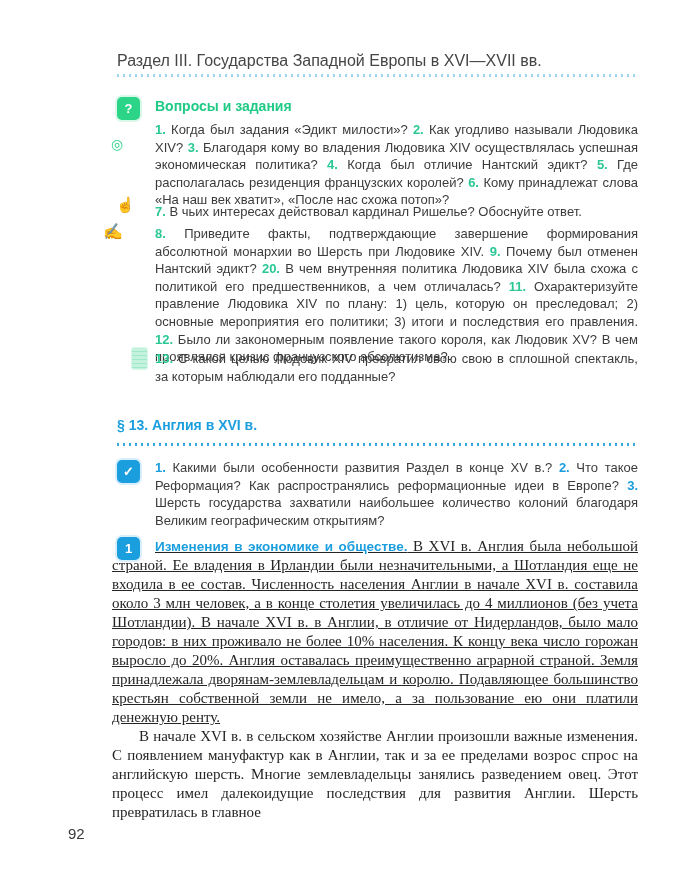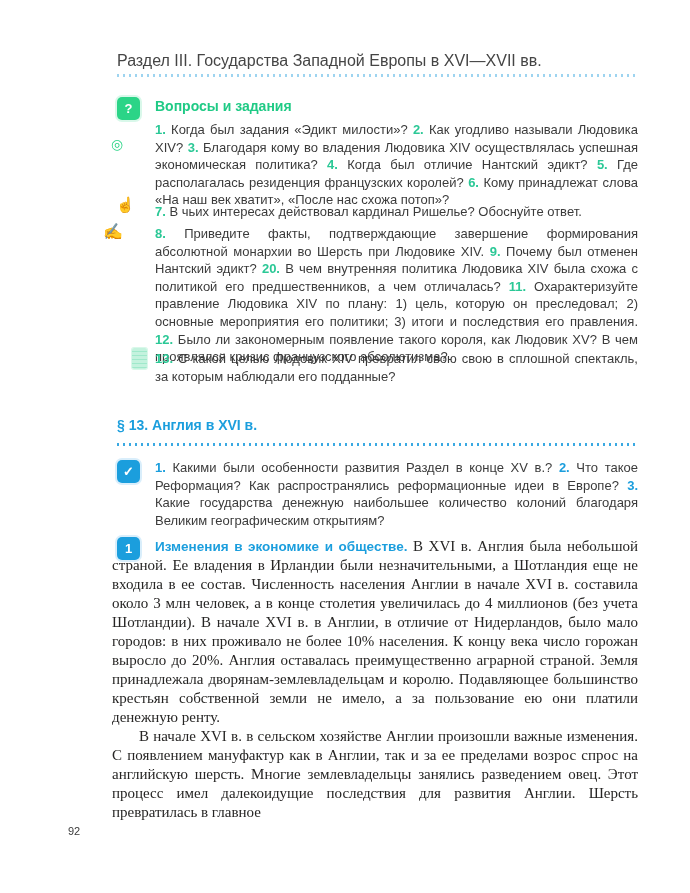--- a/index.html
+++ b/index.html
@@ -35,25 +35,25 @@
     background:repeating-linear-gradient(180deg,#c4f2de 0 3px,#9fe9cb 3px 4px);
     box-shadow:0 0 0 1px #d9f8ea;}
 
   
   .section-heading{left:117px;top:417px;font-size:14px;font-weight:bold;color:#1b9edd;}
 
   
   .serif-block{left:112px;top:537px;width:526px;}
   .serif-block p{margin:0;font-family:"Liberation Serif","DejaVu Serif",serif;
     font-size:15px;line-height:19px;text-align:justify;color:#262524;}
-  .p-first{text-indent:43px;}
+  .p-first{text-indent:43px;text-decoration:underline;}
   .p-second{text-indent:27px;}
   .run-in{font-family:"Liberation Sans",sans-serif;font-weight:bold;color:#1b9edd;
     font-size:13.5px;}
-  .page-number{left:68px;top:825px;font-size:11px;color:#3a3a3a;}
+  .page-number{left:68px;top:825px;font-size:15px;color:#3a3a3a;}
 </style>
 </head>
 <body>
 
 <div class="abs running-head">Раздел III. Государства Западной Европы в XVI—XVII вв.</div>
 <div class="abs dotted dotted-top"></div>
 
 <div class="abs badge badge-green" style="left:117px;top:97px;">
   <span>?</span>
 </div>
@@ -115,21 +115,21 @@
 <div class="abs badge badge-blue" style="left:117px;top:460px;">
   <span>✓</span>
 </div>
 <div class="abs" style="left:155px;top:459px;width:483px;">
   <p class="qpar">
     <span class="qn-blue">1.</span>
     <span>Какими были особенности развития Раздел в конце XV в.?</span>
     <span class="qn-blue">2.</span>
     <span>Что такое Реформация? Как распространялись реформационные идеи в Европе?</span>
     <span class="qn-blue">3.</span>
-    <span>Какие государства денежную наибольшее количество колоний благодаря Великим географическим открытиям?</span>
+    <span>Шерсть государства захватили наибольшее количество колоний благодаря Великим географическим открытиям?</span>
   </p>
 </div>
 
 <div class="abs badge badge-blue" style="left:117px;top:537px;">
   <span>1</span>
 </div>
 <div class="abs serif-block">
   <p class="p-first"><span class="run-in">Изменения в экономике и обществе.</span>
     <span>В XVI в. Англия была небольшой страной. Ее владения в Ирландии были незначительными, а Шотландия еще не входила в ее состав. Численность населения Англии в начале XVI в. составила около 3 млн человек, а в конце столетия увеличилась до 4 миллионов (без учета Шотландии). В начале XVI в. в Англии, в отличие от Нидерландов, было мало городов: в них проживало не более 10% населения. К концу века число горожан выросло до 20%. Англия оставалась преимущественно аграрной страной. Земля принадлежала дворянам-землевладельцам и королю. Подавляющее большинство крестьян собственной земли не имело, а за пользование ею они платили денежную ренту.</span></p>
   <p class="p-second">В начале XVI в. в сельском хозяйстве Англии произошли важные изменения. С появлением мануфактур как в Англии, так и за ее пределами возрос спрос на английскую шерсть. Многие землевладельцы занялись разведением овец. Этот процесс имел далекоидущие последствия для развития Англии. Шерсть превратилась в главное</p>

